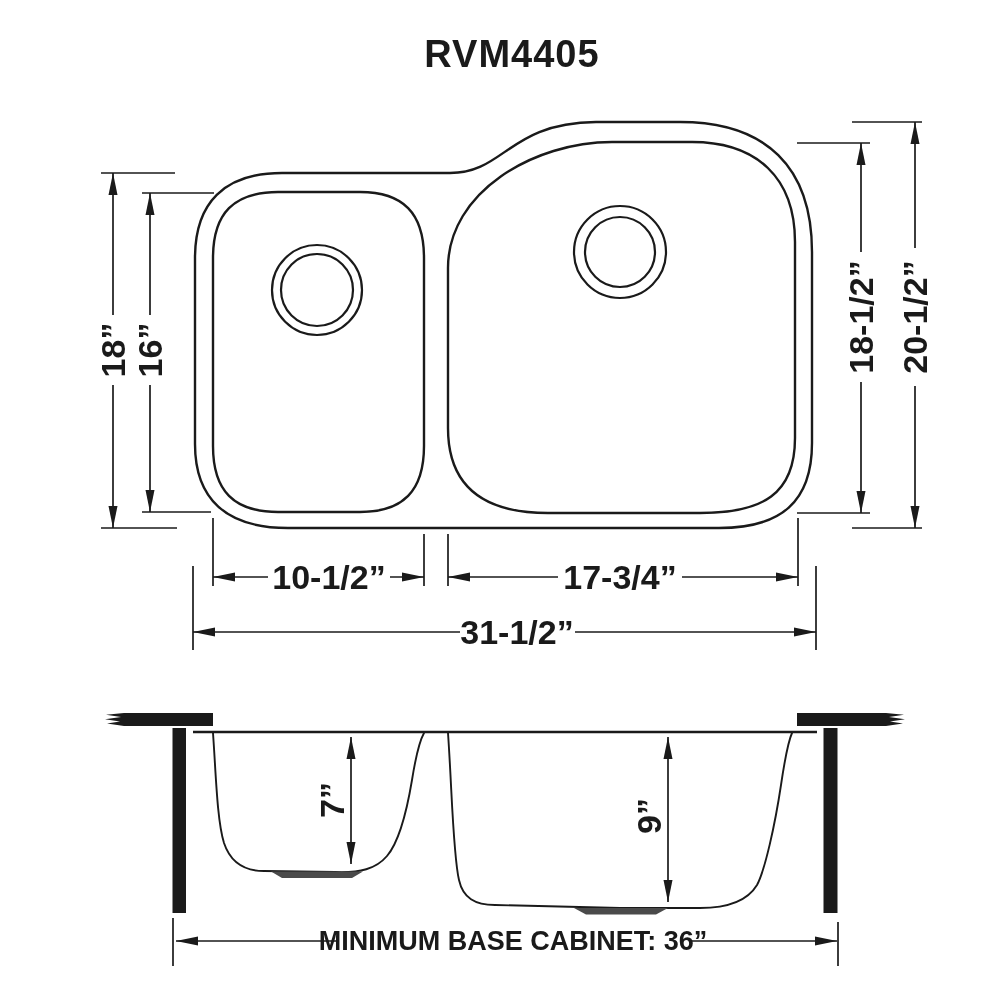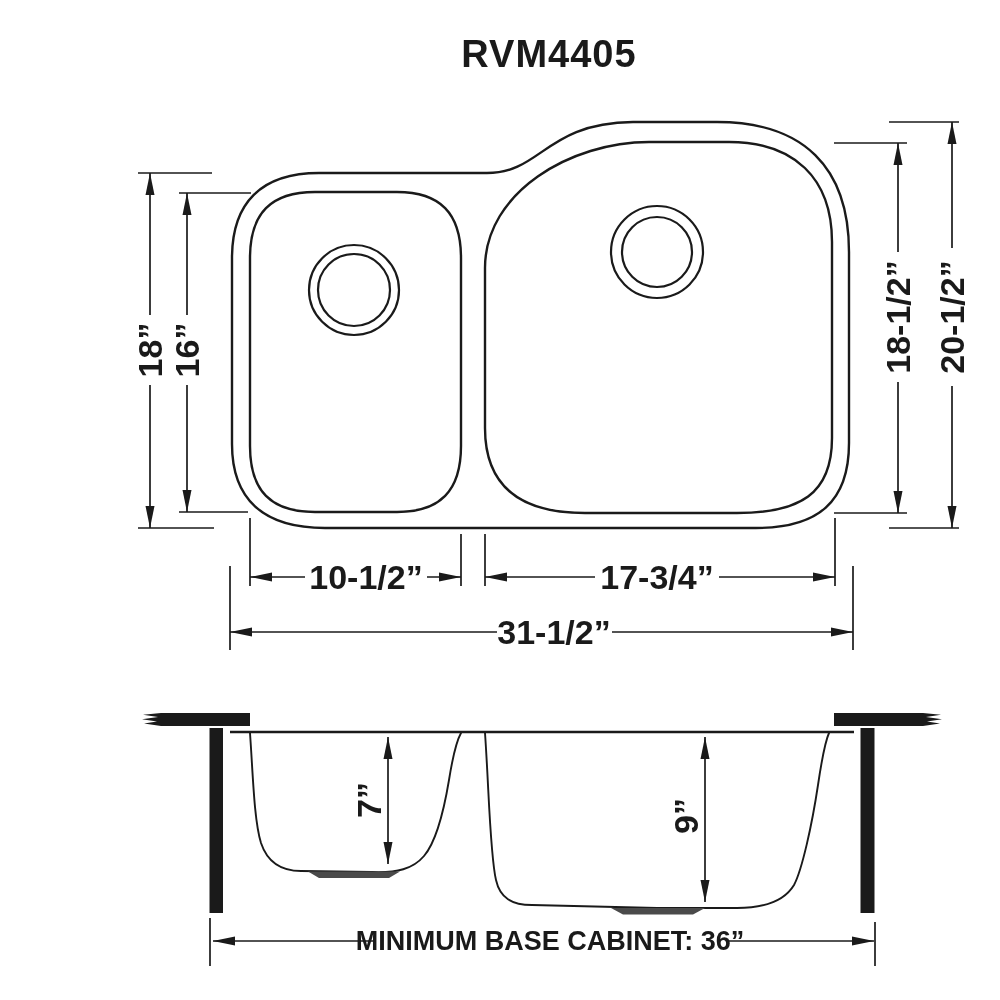--- a/index.html
+++ b/index.html
@@ -6,21 +6,20 @@
     margin: 0;
     padding: 0;
     background: #ffffff;
   }
   .canvas {
     position: relative;
     width: 942px;
     height: 1000px;
     background: #ffffff;
     overflow: hidden;
-    padding-left: 37px;
   }
   svg { display: block; }
   .ink { stroke: #1a1a1a; fill: none; }
   .outline { stroke-width: 2.4; stroke-linecap: round; }
   .drain { stroke-width: 2.2; }
   .section-line { stroke-width: 1.9; stroke-linecap: round; }
   .rim { stroke-width: 2.6; stroke-linecap: butt; }
   .dim { stroke-width: 1.7; stroke-linecap: butt; }
   .arrow { fill: #1a1a1a; stroke: none; }
   .solid { fill: #1a1a1a; stroke: none; }

